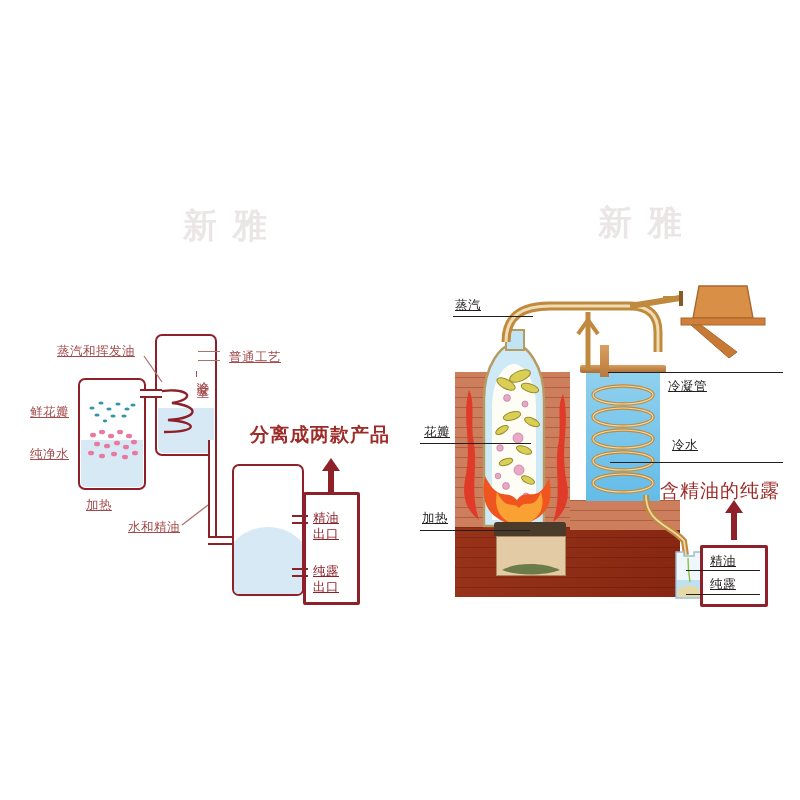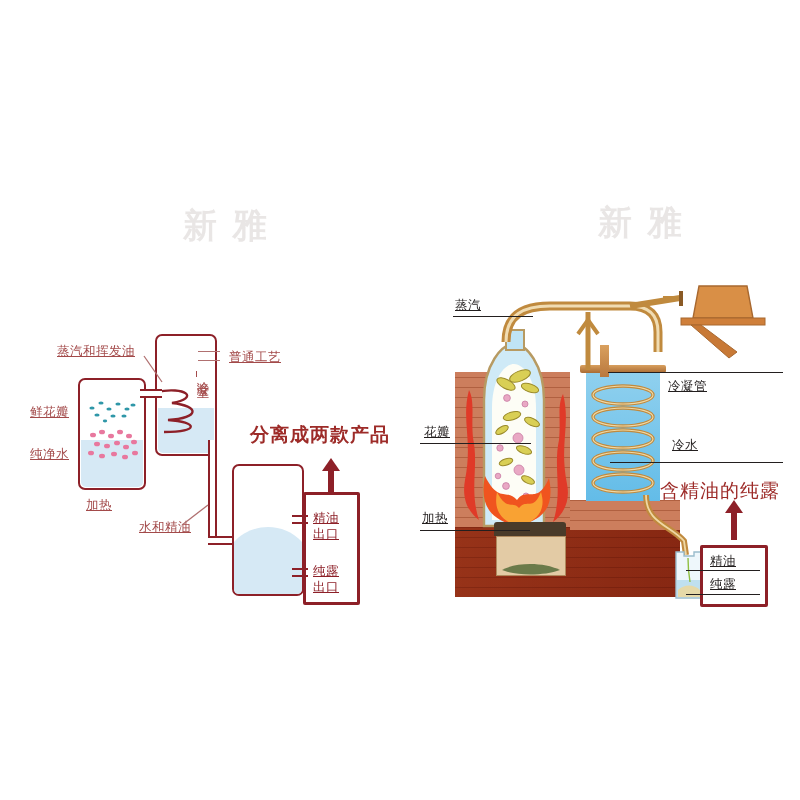--- a/index.html
+++ b/index.html
@@ -133,21 +133,21 @@
       <line x1="0" y1="0" x2="18" y2="26" stroke="#b07070" stroke-width="1.3"></line>
     </svg>
 
     <div class="lbl" style="left:229px;top:349px;">普通工艺</div>
     <div class="lbl v" style="left:196px;top:371px;">冷凝室</div>
 
     <div class="lbl" style="left:30px;top:404px;">鲜花瓣</div>
     <div class="lbl" style="left:30px;top:446px;">纯净水</div>
     <div class="lbl" style="left:86px;top:497px;">加热</div>
 
-    <div class="lbl" style="left:139px;top:519px;">水和精油</div>
+    <div class="lbl" style="left:128px;top:519px;">水和精油</div>
     <svg style="left:182px;top:505px;" width="34" height="24">
       <line x1="0" y1="20" x2="26" y2="0" stroke="#b07070" stroke-width="1.3"></line>
     </svg>
 
     <div class="big-red" style="left:250px;top:422px;font-weight:bold;">分离成两款产品</div>
   </div>
 
   <div>
 
     <div class="brick" style="left:455px;top:525px;width:225px;height:72px;"></div>

